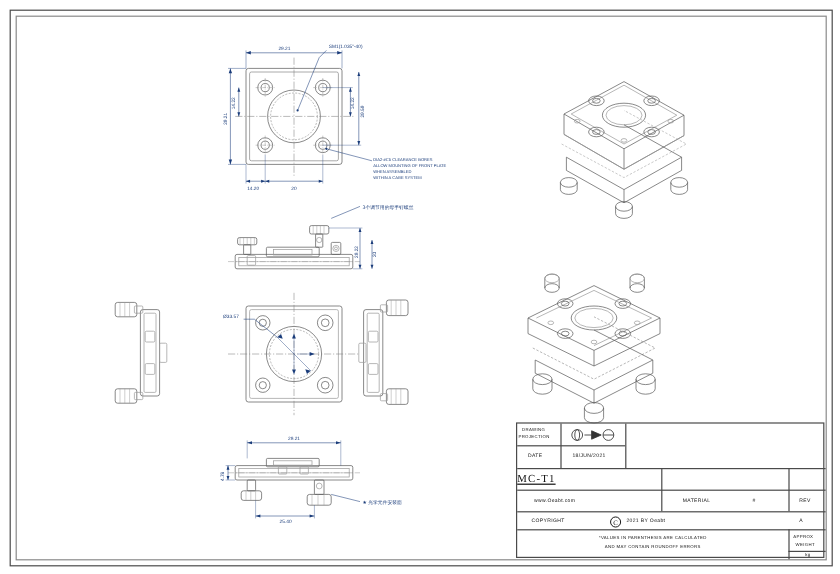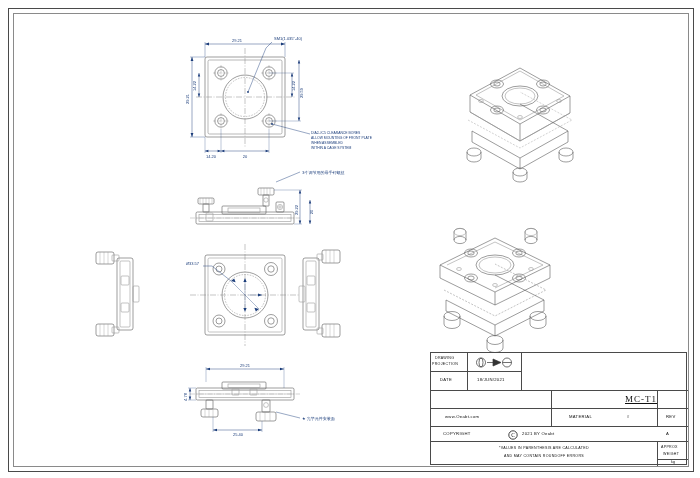--- a/index.html
+++ b/index.html
@@ -440,21 +440,21 @@
         <ellipse cx="10" cy="6.5" rx="2" ry="4.5"></ellipse>
         <line x1="16" y1="6.5" x2="22" y2="6.5"></line>
         <path d="M22 3 L30 6.5 L22 10 Z" fill="#333"></path>
         <circle cx="36" cy="6.5" r="4.5"></circle>
         <line x1="31.5" y1="6.5" x2="40.5" y2="6.5"></line>
       </g>
     </svg>
     <div class="tbtxt sm" style="left:9px;top:24px;">DATE</div>
     <div class="tbtxt sm" style="left:46px;top:24px;">18/JUN/2021</div>
 
-    <div class="tbtxt" style="left:0;top:41px;width:226px;text-align:right;font-family:'Liberation Serif',serif;font-size:9px;letter-spacing:1px;text-decoration:underline;">MC-T1</div>
+    <div class="tbtxt" style="left:0;top:41px;width:226px;text-align:left;font-family:'Liberation Serif',serif;font-size:9px;letter-spacing:1px;text-decoration:underline;">MC-T1</div>
 
     <div class="tbtxt sm" style="left:14px;top:61px;">www.Oeabt.com</div>
     <div class="tbtxt sm" style="left:138px;top:61px;">MATERIAL</div>
     <div class="tbtxt sm" style="left:196px;top:61px;">#</div>
     <div class="tbtxt sm" style="left:235px;top:61px;">REV</div>
 
     <div class="tbtxt sm" style="left:12px;top:78px;">COPYRIGHT</div>
     <svg style="position:absolute;left:77px;top:77px;" width="10" height="10">
       <circle cx="5" cy="5" r="4.2" fill="none" stroke="#111" stroke-width="0.8"></circle>
       <text x="5" y="7.4" font-size="5.6" text-anchor="middle" fill="#111" font-family="Liberation Serif, serif">C</text>

